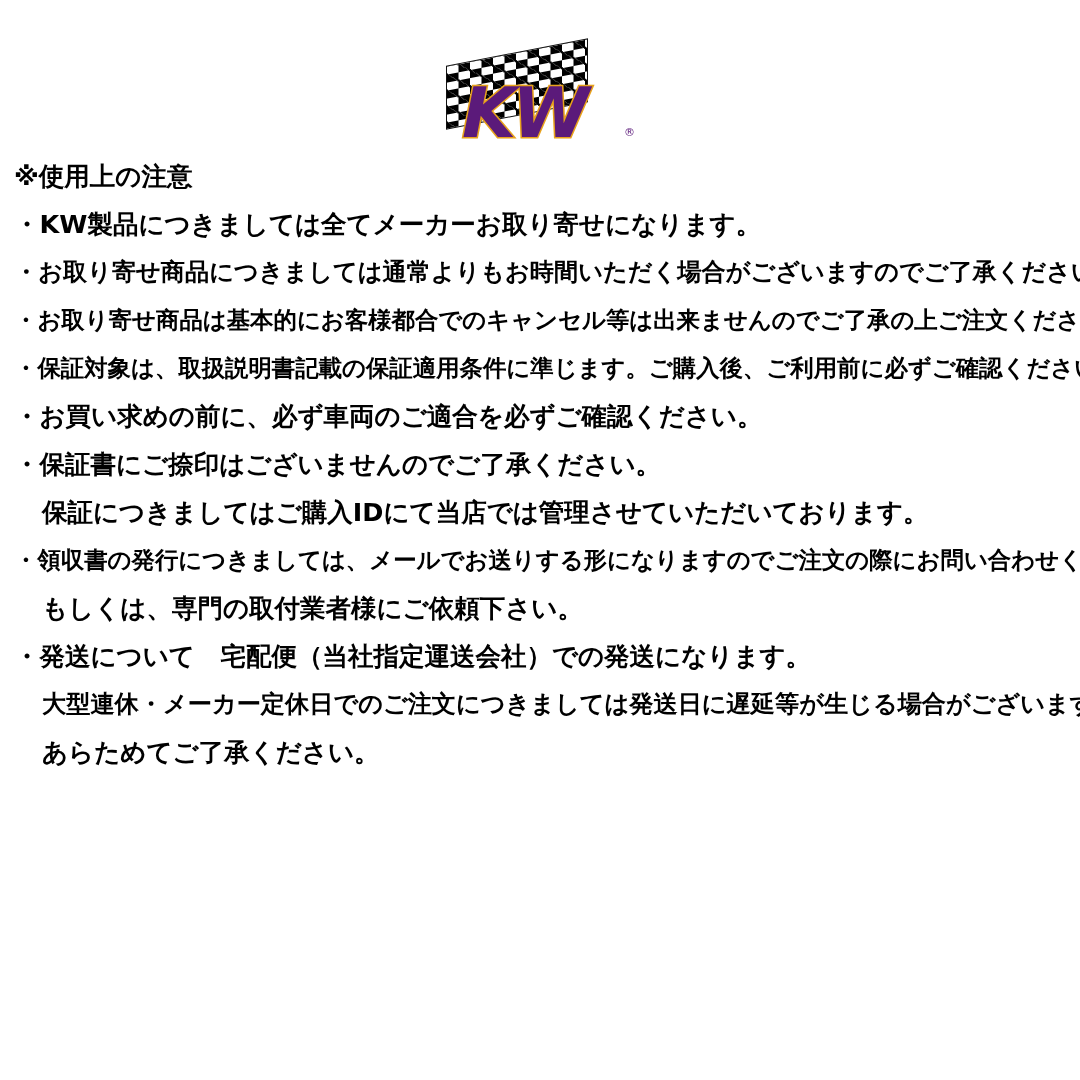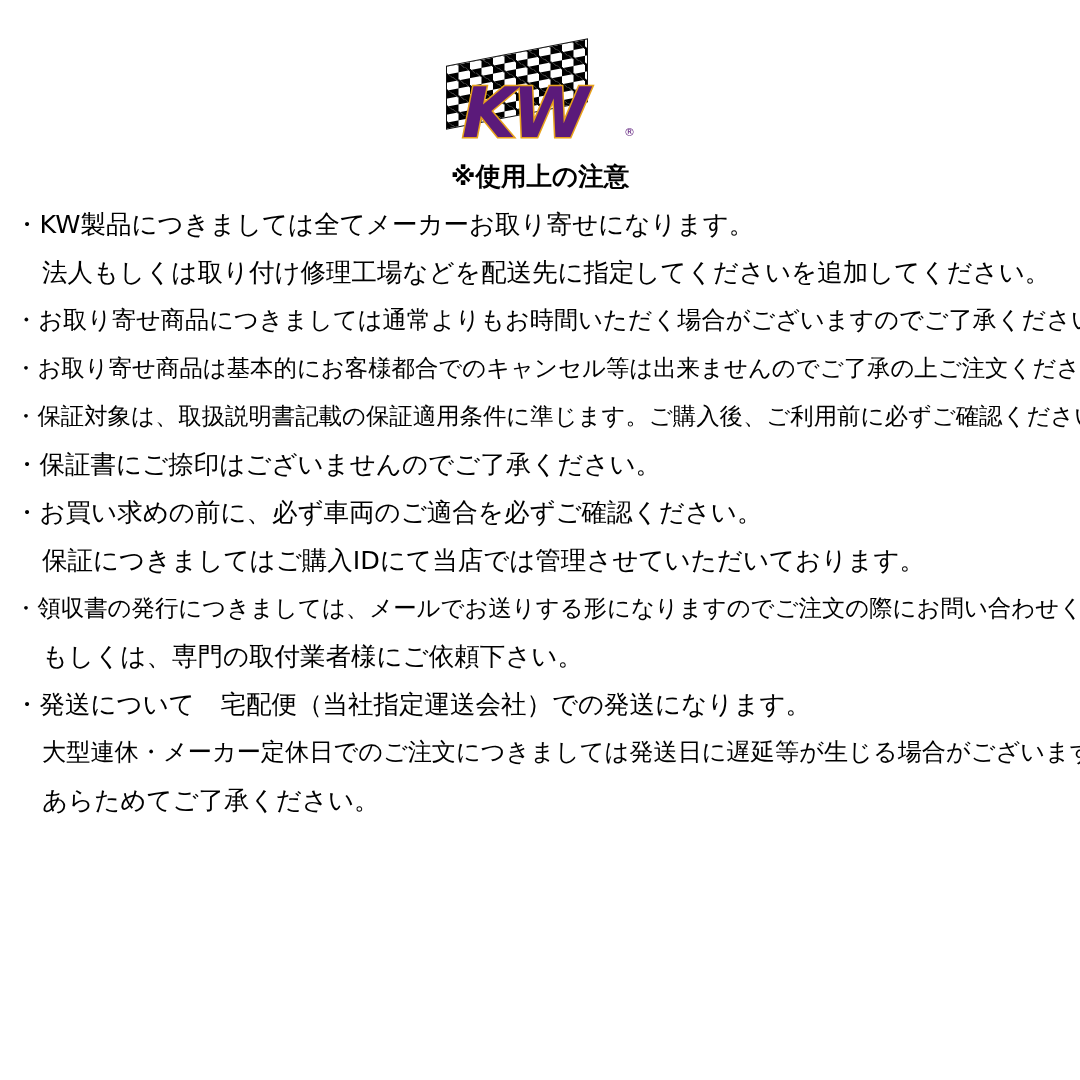--- a/index.html
+++ b/index.html
@@ -78,25 +78,24 @@
     top: 152px;
     width: 1080px;
     padding: 0 14px;
     box-sizing: border-box;
   }
   .line {
     font-size: 25.5px;
     line-height: 48px;
     white-space: nowrap;
     letter-spacing: 0px;
-    font-weight: 400;
+    font-weight: 700;
   }
   .line.heading {
     font-weight: 700;
-    text-align: center;
   }
   .line.indent {
     padding-left: 28px;
   }
   .line.tight {
     font-size: 24.2px;
   }
   .line.tighter {
     font-size: 23.4px;
   }
@@ -111,26 +110,25 @@
       <div class="flag"></div>
       <div class="kw-text">KW</div>
       <div class="reg-mark">®</div>
     </div>
   </div>
 
   <div class="body-text">
 
     <div class="line heading">※使用上の注意</div>
     <div class="line">・KW製品につきましては全てメーカーお取り寄せになります。</div>
-    <div class="line indent">法人もしくは取り付け修理工場などを配送先に指定してくださいを追加してください。</div>
     <div class="line tight">・お取り寄せ商品につきましては通常よりもお時間いただく場合がございますのでご了承ください。</div>
     <div class="line tighter">・お取り寄せ商品は基本的にお客様都合でのキャンセル等は出来ませんのでご了承の上ご注文ください。</div>
     <div class="line tighter">・保証対象は、取扱説明書記載の保証適用条件に準じます。ご購入後、ご利用前に必ずご確認ください。</div>
+    <div class="line">・お買い求めの前に、必ず車両のご適合を必ずご確認ください。</div>
     <div class="line">・保証書にご捺印はございませんのでご了承ください。</div>
-    <div class="line">・お買い求めの前に、必ず車両のご適合を必ずご確認ください。</div>
     <div class="line indent">保証につきましてはご購入IDにて当店では管理させていただいております。</div>
     <div class="line tighter">・領収書の発行につきましては、メールでお送りする形になりますのでご注文の際にお問い合わせください。</div>
 
     <div class="line indent">もしくは、専門の取付業者様にご依頼下さい。</div>
     <div class="line">・発送について　宅配便（当社指定運送会社）での発送になります。</div>
     <div class="line tight indent">大型連休・メーカー定休日でのご注文につきましては発送日に遅延等が生じる場合がございますので</div>
     <div class="line indent">あらためてご了承ください。</div>
 
   </div>
 </div>

